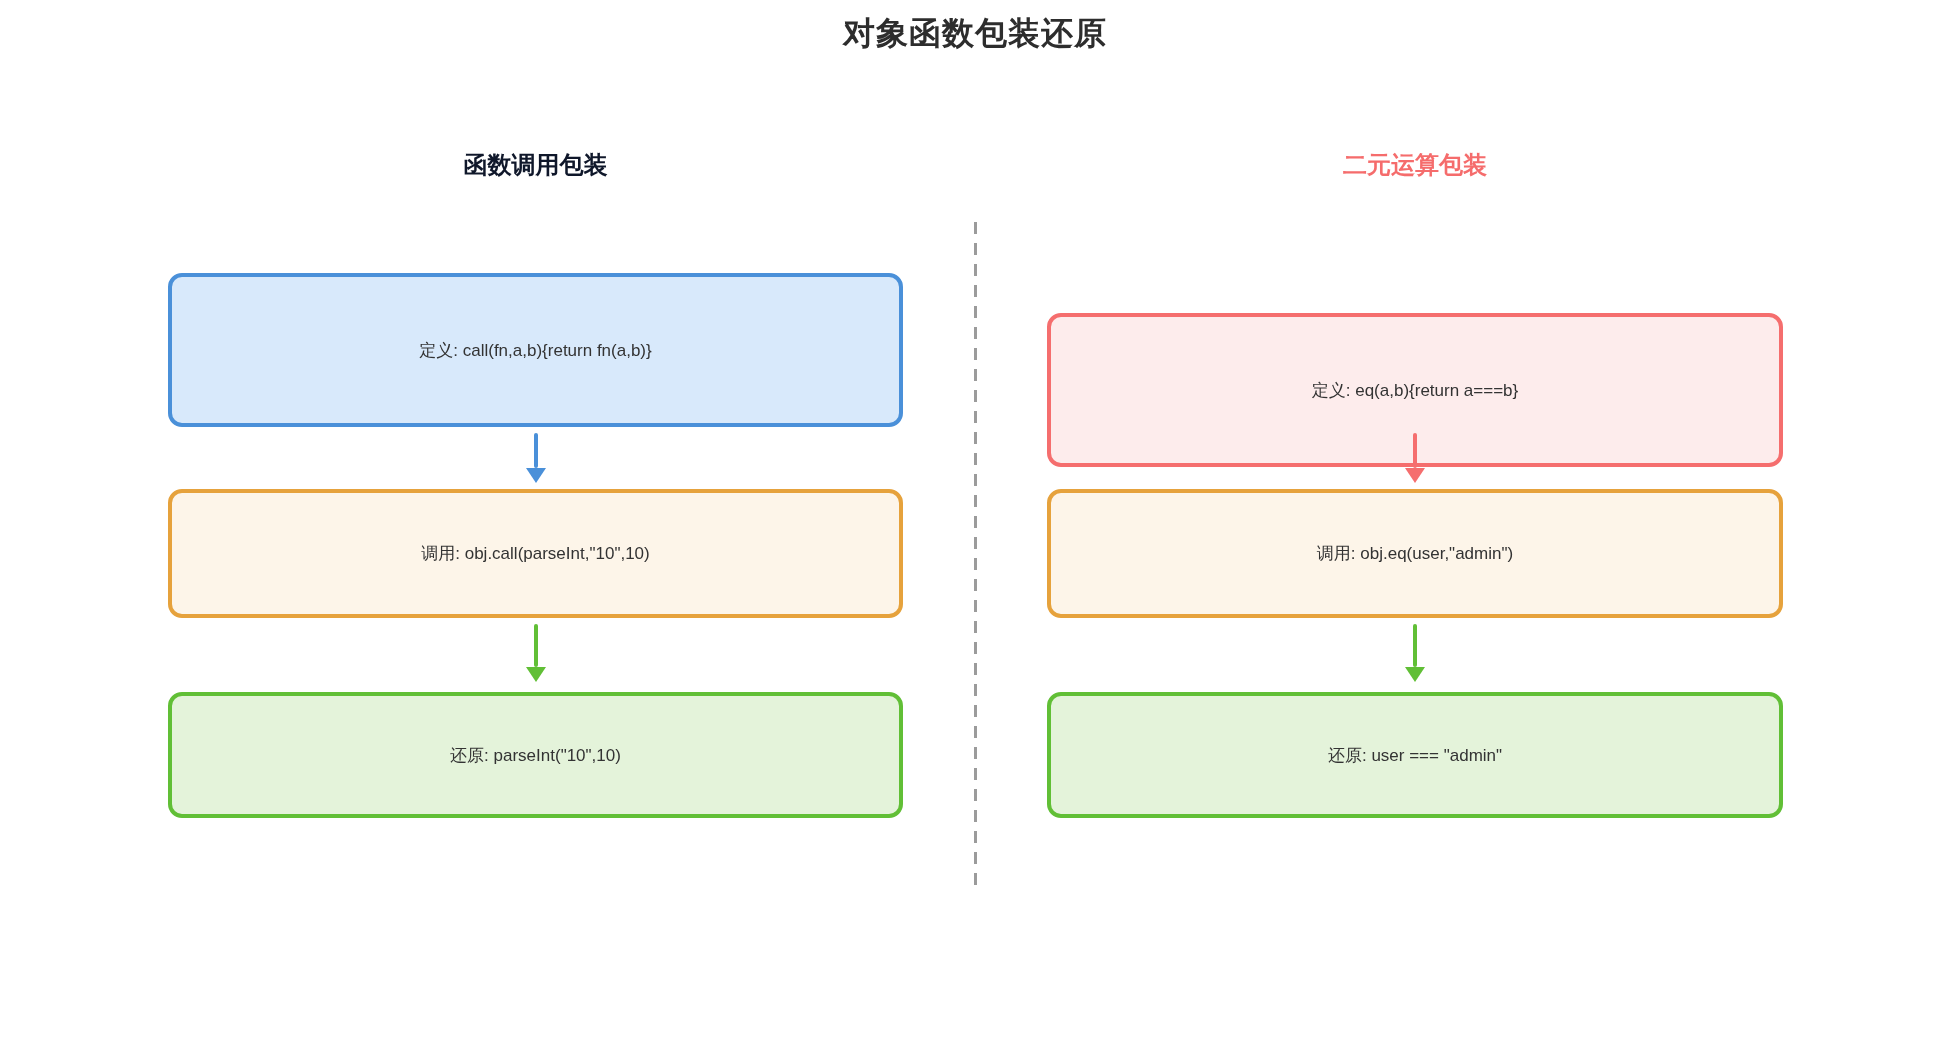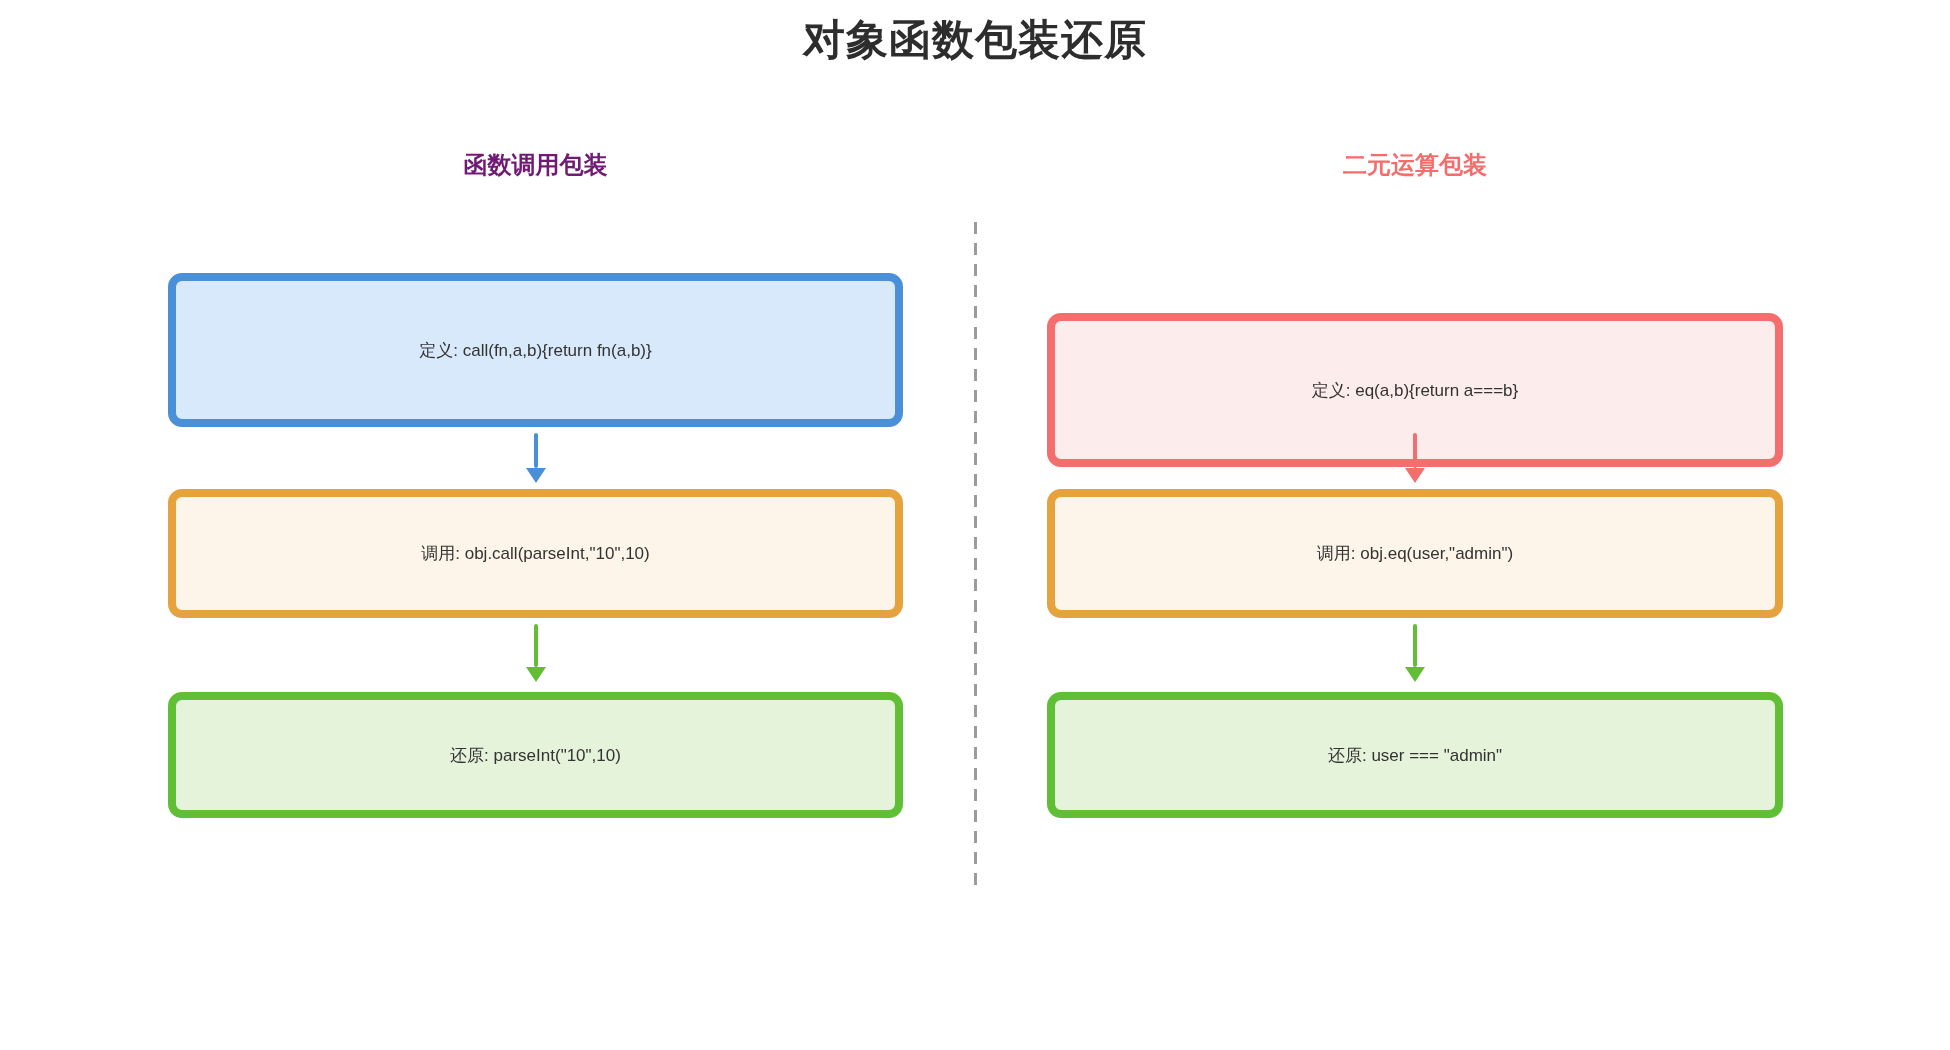--- a/index.html
+++ b/index.html
@@ -9,42 +9,42 @@
     height: 1050px;
     background: #ffffff;
     font-family: "Liberation Sans", sans-serif;
     overflow: hidden;
   }
   .page-title {
     position: absolute;
     top: 12px; left: 0;
     width: 100%;
     text-align: center;
-    font-size: 42px;
+    font-size: 32px;
     font-weight: 700;
     color: #2d2d2d;
     letter-spacing: 1px;
   }
   .column { position: absolute; top: 0; height: 1050px; }
   .col-left  { left: 168px;  width: 735px; }
   .col-right { left: 1047px; width: 736px; }
   .col-header {
     position: absolute;
     top: 149px; left: 0;
     width: 100%;
     text-align: center;
     font-size: 24px;
     font-weight: 700;
   }
   .node {
     position: absolute;
     left: 0;
     width: 100%;
     box-sizing: border-box;
-    border: 8px solid #0ea5e9;
+    border: 4px solid #0ea5e9;
     border-radius: 14px;
     display: flex;
     align-items: center;
     justify-content: center;
     font-size: 17px;
     color: #333333;
   }
   .row-def     { top: 273px; height: 154px; }
   .row-call    { top: 489px; height: 129px; }
   .row-restore { top: 692px; height: 126px; }
@@ -80,21 +80,21 @@
   }
 </style>
 </head>
 <body>
 
 <div class="canvas">
 
   <div class="page-title">对象函数包装还原</div>
 
   <div class="column col-left">
-    <div class="col-header" style="color: #701a75;">函数调用包装</div>
+    <div class="col-header" style="color: #0f172a;">函数调用包装</div>
 
     <div class="node row-def" style="border-color: rgb(74, 144, 217); background-color: rgb(216, 233, 251);">
       <span>定义: call(fn,a,b){return fn(a,b)}</span>
     </div>
 
     <div class="arrow arrow-1">
       <div class="arrow-shaft" style="background-color: rgb(74, 144, 217);"></div>
       <div class="arrow-head" style="border-top-color: rgb(74, 144, 217);"></div>
     </div>
 

